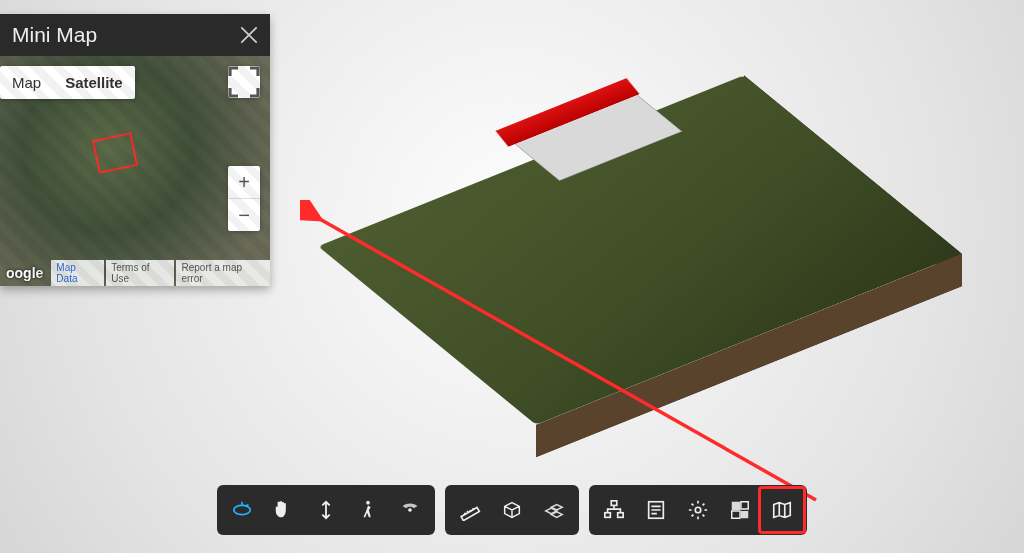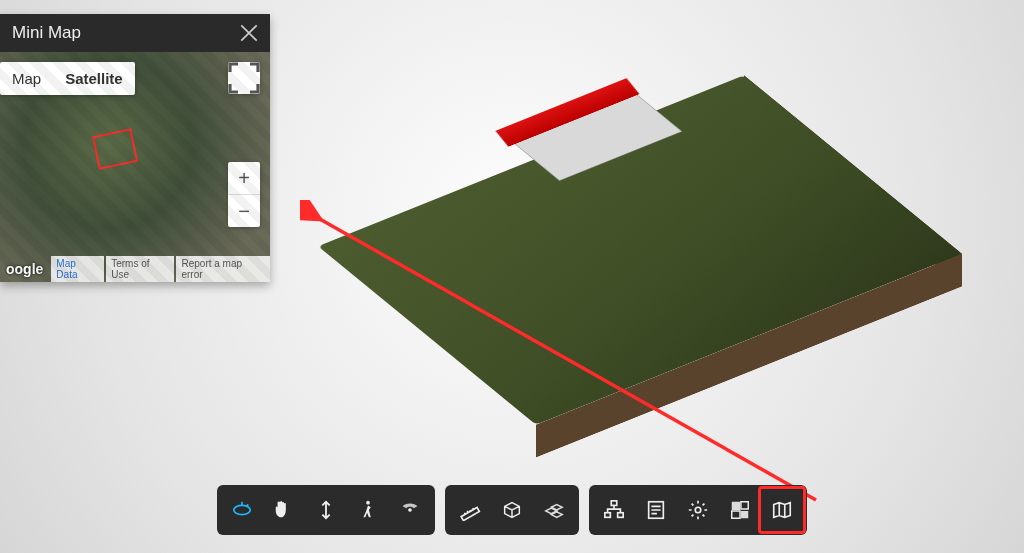--- a/index.html
+++ b/index.html
@@ -7,21 +7,21 @@
   #scene{position:absolute;left:300px;top:20px;width:680px;height:460px;}
   #terrain{position:absolute;left:80px;top:40px;width:520px;height:380px;transform:rotateX(55deg) rotateZ(-35deg);transform-style:preserve-3d;}
   #terrain .top{position:absolute;inset:0;background:linear-gradient(160deg,#4d5c2f 0%,#3e4d25 60%,#2f3a1c 100%);border-radius:6px;}
   #terrain .side{position:absolute;left:0;right:0;bottom:-40px;height:40px;background:#5a432c;transform-origin:top;transform:rotateX(-90deg);}
   #terrain .side2{position:absolute;top:0;bottom:0;right:-40px;width:40px;background:#4a3522;transform-origin:left;transform:rotateY(90deg);}
   #house{position:absolute;left:220px;top:70px;width:150px;height:90px;transform:rotateX(55deg) rotateZ(-35deg);}
   #house .body{position:absolute;inset:0;background:#d9d9d9;border:1px solid #aaa;}
   #house .roof{position:absolute;left:-5px;top:-18px;width:160px;height:30px;background:linear-gradient(#d11 0%,#b00 100%);transform:skewX(-10deg);}
   
   #minimap{position:absolute;left:0;top:14px;width:270px;background:#000;border-radius:3px;box-shadow:0 4px 10px rgba(0,0,0,.3);}
-  #minimap .titlebar{display:flex;align-items:center;justify-content:space-between;color:#eee;font-size:17px;font-weight:300;padding:9px 12px;background:#2a2a2a;}
+  #minimap .titlebar{display:flex;align-items:center;justify-content:space-between;color:#eee;font-size:21px;font-weight:300;padding:9px 12px;background:#2a2a2a;}
   #minimap .close{width:18px;height:18px;cursor:pointer;display:flex;align-items:center;justify-content:center;}
   #minimap .mapwrap{position:relative;height:230px;background:radial-gradient(circle at 40% 40%,#5b6b47 0%,#41503a 40%,#6a6a58 80%);}
   #minimap .mapwrap::after{content:"";position:absolute;inset:0;background:repeating-linear-gradient(45deg,rgba(0,0,0,.05) 0 8px,transparent 8px 16px);}
   .maptype{position:absolute;top:10px;left:0;display:flex;background:#fff;border-radius:2px;box-shadow:0 1px 4px rgba(0,0,0,.3);}
   .maptype span{padding:8px 12px;font-size:15px;color:#333;cursor:pointer;}
   .maptype span.active{font-weight:700;}
   .fsbtn,.zoombtn{position:absolute;background:#fff;border-radius:2px;box-shadow:0 1px 4px rgba(0,0,0,.3);display:flex;align-items:center;justify-content:center;cursor:pointer;}
   .fsbtn{top:10px;right:10px;width:32px;height:32px;}
   .zoomgrp{position:absolute;right:10px;top:110px;width:32px;background:#fff;border-radius:2px;box-shadow:0 1px 4px rgba(0,0,0,.3);}
   .zoomgrp div{height:32px;display:flex;align-items:center;justify-content:center;font-size:20px;color:#555;cursor:pointer;}

